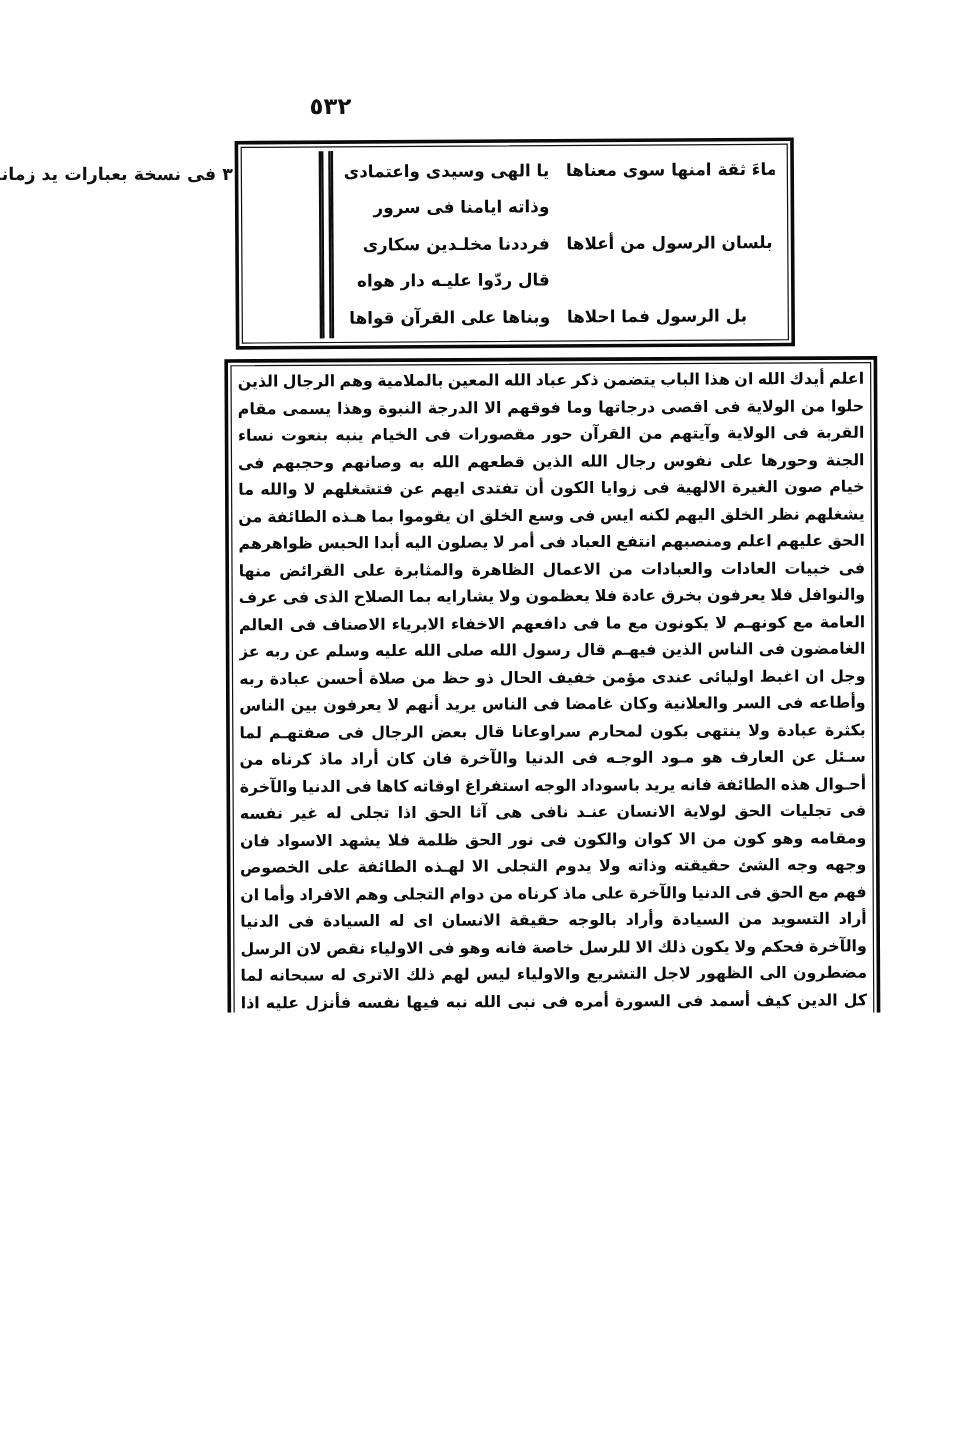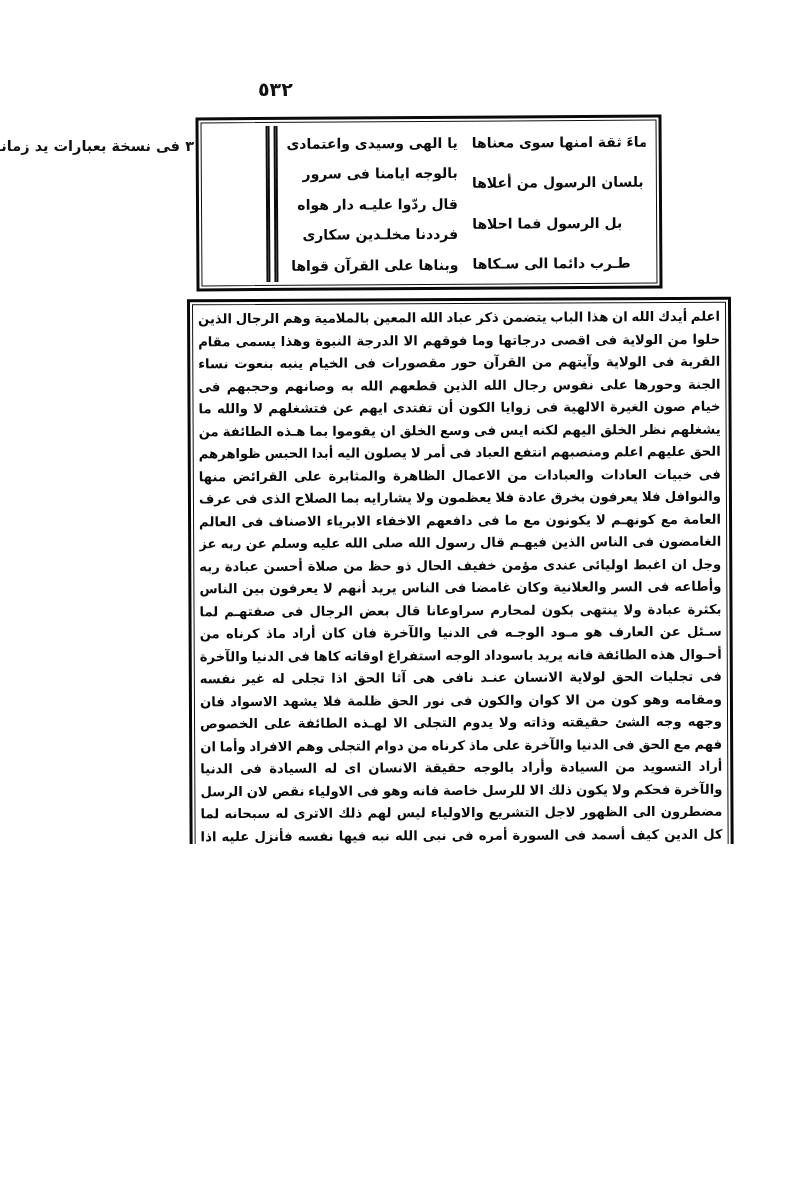--- a/index.html
+++ b/index.html
@@ -186,30 +186,29 @@
         <div class="verse-line"></div>
         <div class="verse-line"></div>
       </div>
 
       <div class="vdiv d2"></div>
 
       <div class="verse-col col-a">
         <div class="verse-line">ماءَ ثقة امنها سوى معناها</div>
         <div class="verse-line">بلسان الرسول من أعلاها</div>
         <div class="verse-line">بل الرسول فما احلاها</div>
-        <div class="verse-line">طـرب دائما الى سـكاها</div>
       </div>
 
       <div class="vdiv d1"></div>
 
       <div class="verse-col col-b">
         <div class="verse-line">يا الهى وسيدى واعتمادى</div>
-        <div class="verse-line">بالوجه ايامنا فى سرور</div>
+        <div class="verse-line">وذاته ايامنا فى سرور</div>
+        <div class="verse-line">فرددنا مخلـدين سكارى</div>
         <div class="verse-line">قال ردّوا عليـه دار هواه</div>
-        <div class="verse-line">فرددنا مخلـدين سكارى</div>
         <div class="verse-line">وبناها على القرآن قواها</div>
       </div>
 
     </div>
   </div>
 
   <div class="prose-frame">
     <div class="prose-body">
       <p>اعلم أيدك الله ان هذا الباب يتضمن ذكر عباد الله المعين بالملامية وهم الرجال الذين حلوا من الولاية فى اقصى درجاتها وما فوقهم الا الدرجة النبوة وهذا يسمى مقام القربة فى الولاية وآيتهم من القرآن حور مقصورات فى الخيام ينبه بنعوت نساء الجنة وحورها على نفوس رجال الله الذين قطعهم الله به وصانهم وحجبهم فى خيام صون الغيرة الالهية فى زوايا الكون أن تفتدى ايهم عن فتشغلهم لا والله ما يشغلهم نظر الخلق اليهم لكنه ايس فى وسع الخلق ان يقوموا بما هـذه الطائفة من الحق عليهم اعلم ومنصبهم انتفع العباد فى أمر لا يصلون اليه أبدا الحبس ظواهرهم فى خبيات العادات والعبادات من الاعمال الظاهرة والمثابرة على القرائض منها والنوافل فلا يعرفون بخرق عادة فلا يعظمون ولا يشارايه بما الصلاح الذى فى عرف العامة مع كونهـم لا يكونون مع ما فى دافعهم الاخفاء الابرياء الاصناف فى العالم الغامضون فى الناس الذين فيهـم قال رسول الله صلى الله عليه وسلم عن ربه عز وجل ان اغبط اوليائى عندى مؤمن خفيف الحال ذو حظ من صلاة أحسن عبادة ربه وأطاعه فى السر والعلانية وكان غامضا فى الناس يريد أنهم لا يعرفون بين الناس بكثرة عبادة ولا ينتهى بكون لمحارم سراوعانا قال بعض الرجال فى صفتهـم لما سـئل عن العارف هو مـود الوجـه فى الدنيا والآخرة فان كان أراد ماذ كرناه من أحـوال هذه الطائفة فانه يريد باسوداد الوجه استفراغ اوقاته كاها فى الدنيا والآخرة فى تجليات الحق لولاية الانسان عنـد نافى هى آثا الحق اذا تجلى له غير نفسه ومقامه وهو كون من الا كوان والكون فى نور الحق ظلمة فلا يشهد الاسواد فان وجهه وجه الشئ حقيقته وذاته ولا يدوم التجلى الا لهـذه الطائفة على الخصوص فهم مع الحق فى الدنيا والآخرة على ماذ كرناه من دوام التجلى وهم الافراد وأما ان أراد التسويد من السيادة وأراد بالوجه حقيقة الانسان اى له السيادة فى الدنيا والآخرة فحكم ولا يكون ذلك الا للرسل خاصة فانه وهو فى الاولياء نقص لان الرسل مضطرون الى الظهور لاجل التشريع والاولياء ليس لهم ذلك الاترى له سبحانه لما كل الدين كيف أسمد فى السورة أمره فى نبى الله نبه فيها نفسه فأنزل عليه اذا جاء نصر الله والفتح ورايت الناس يدخلون فى دين الله افواجا فسبح بحمد ربك واستغفره اى اشغل نفسك بتتريه ربك والثناء عليه بماهر أهل واقتضاه به ذا الامر من العالم لما كل ما اريد منـه من تبليغ الرسالة وطلب بالاستغفار ان يستره عن خلفه فى حجاب صونه لينفرد به دون خلقه دائما فانه كان فى زمان التبليغ والارشاد وشغله باداء الرسالة لهوقت لا يسعه فيه غير ربه وسائر اوقاته فيما أمر به من النظر فى أمور الخلق فرده الى ذلك الوقت الواحـد الذى كان يختلسـه من اوقات شغله بالخلق وان كان عن أمر الحق ثم قوله انه كان توابا اى يرجع الحق اليك رجوعا</p>
     </div>

